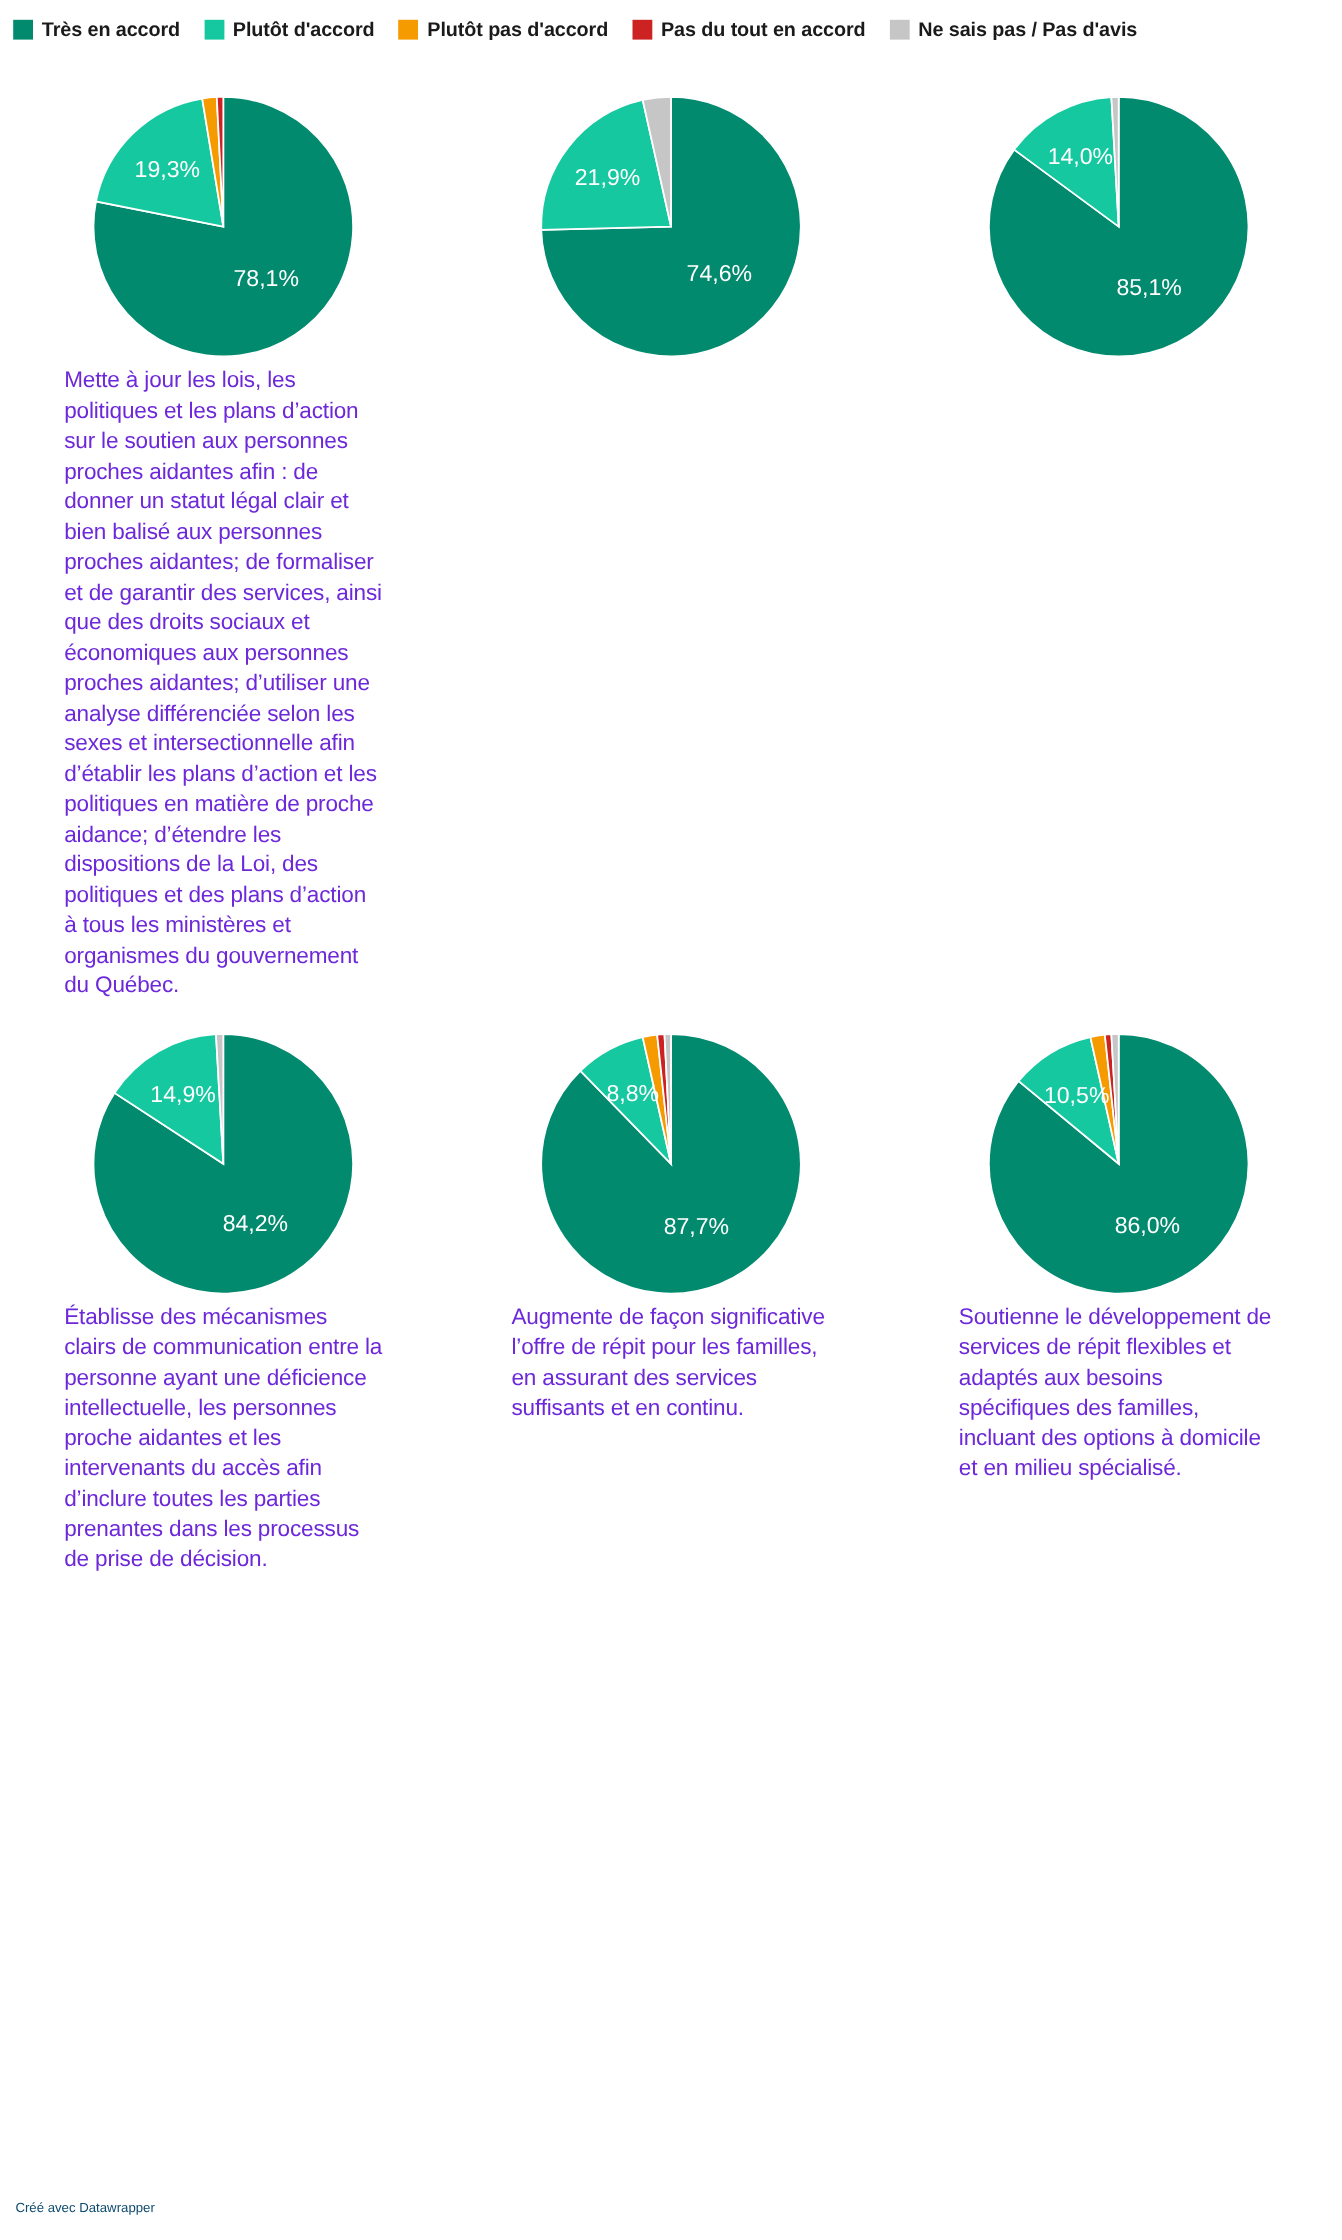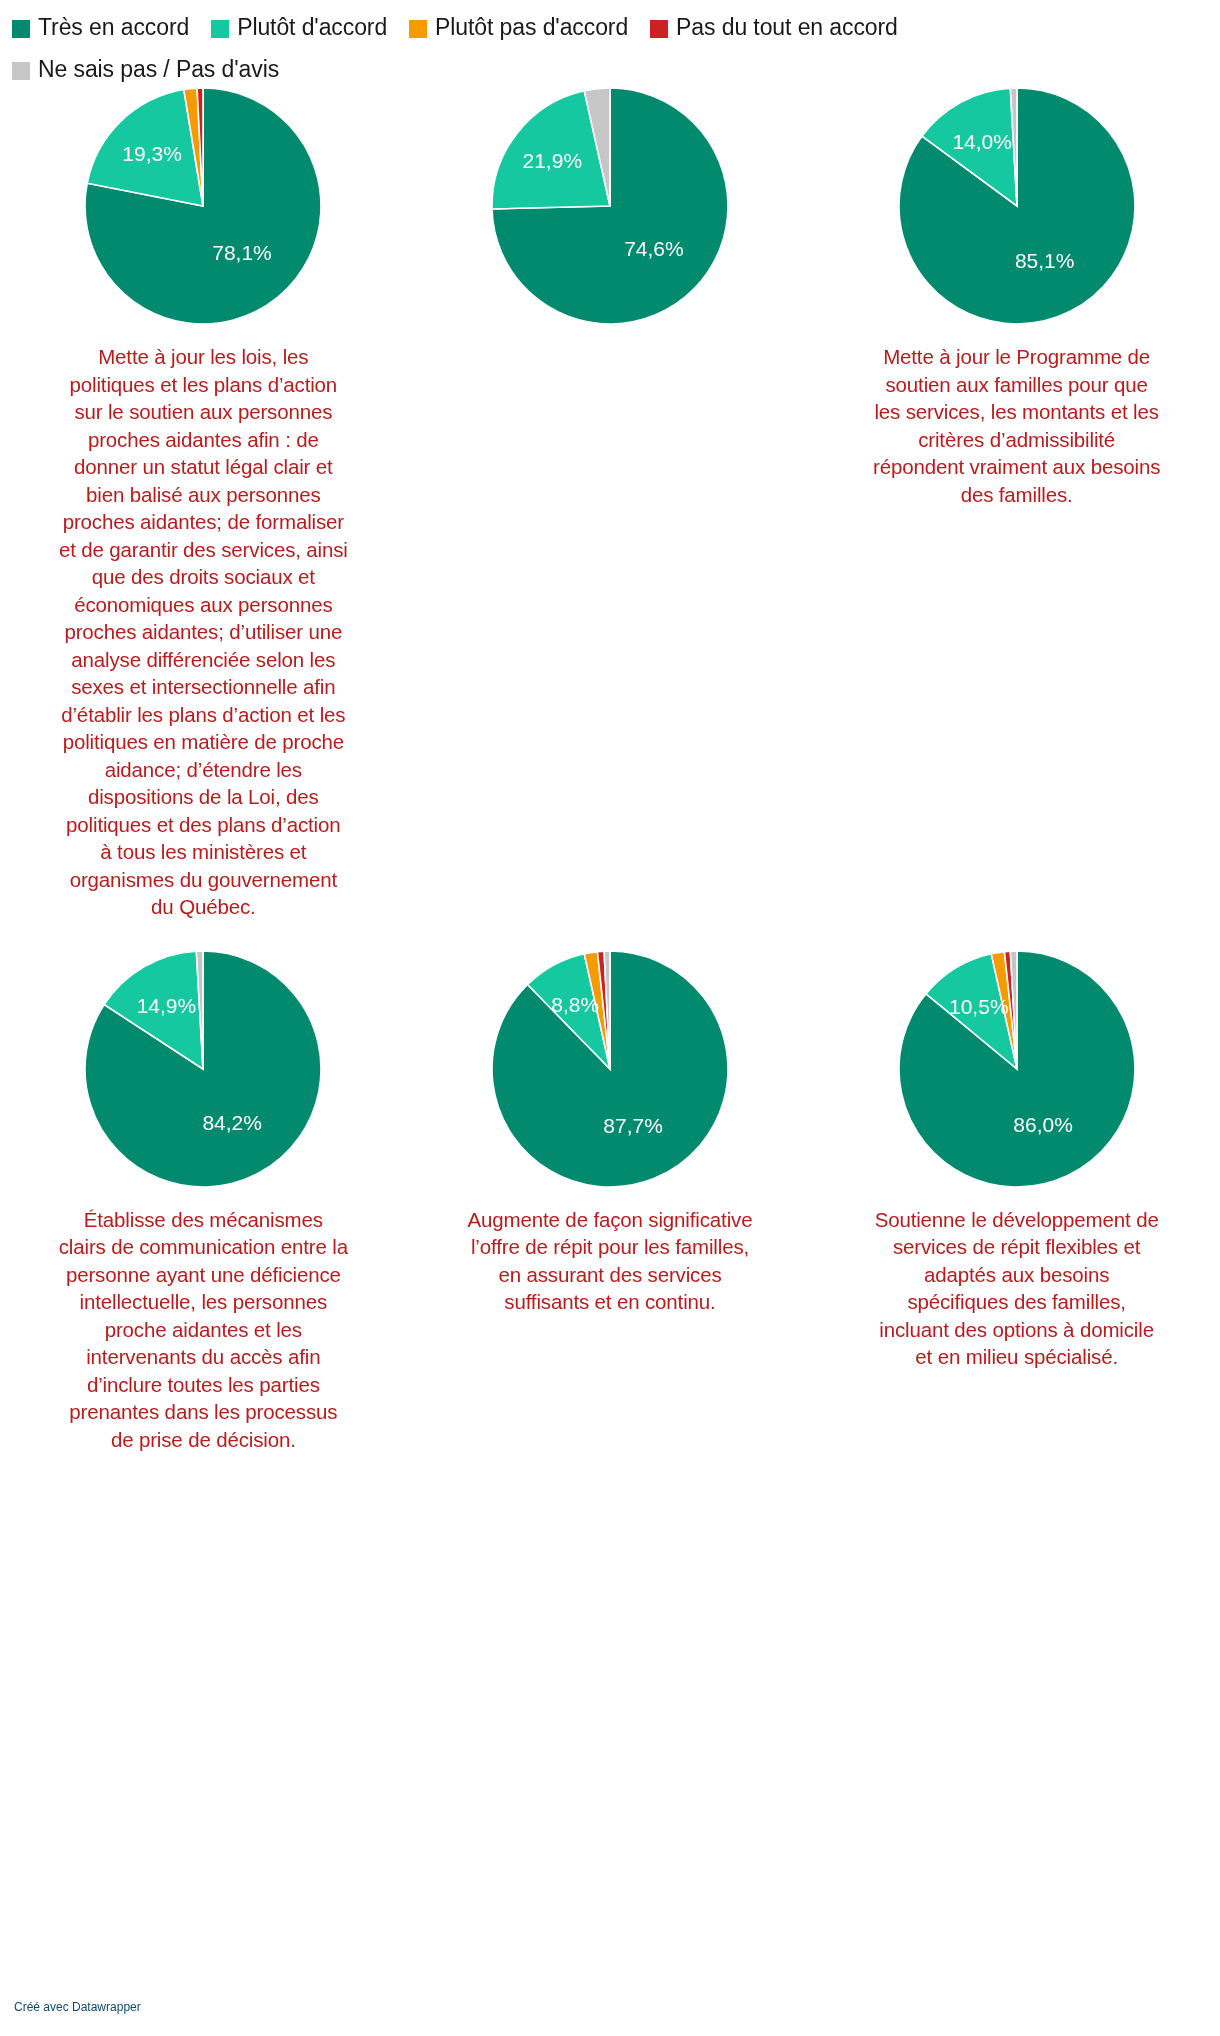--- a/index.html
+++ b/index.html
@@ -31,24 +31,25 @@
   }
   .legend-swatch {
     display: inline-block;
     width: 18px;
     height: 18px;
     vertical-align: -3px;
     margin-right: 8px;
   }
   .legend-label {
     display: inline-block;
-    font-size: 23px;
+    font-size: 18px;
     color: #1a1a1a;
     vertical-align: baseline;
     letter-spacing: -0.1px;
+    font-weight: bold;
   }
 
   
   .charts-grid {
     position: absolute;
     top: 84px;
     left: 0;
     width: 1220px;
     display: flex;
     flex-wrap: wrap;
@@ -74,24 +75,24 @@
   .pie-svg { display: block; }
   .pie-label {
     font-family: "Liberation Sans", sans-serif;
     font-size: 21px;
     fill: #ffffff;
   }
 
   .chart-caption {
     font-size: 20.5px;
     line-height: 27.5px;
-    text-align: center;
-    color: #b91c1c;
+    text-align: left;
+    color: #6d28d9;
     max-width: 290px;
-    margin-top: 14px;
+    margin-top: 3px;
     letter-spacing: -0.15px;
   }
 
   
   .footer {
     position: absolute;
     left: 14px;
     bottom: 22px;
     font-size: 12px;
     color: #0c4a6e;
@@ -131,21 +132,20 @@
       <div class="chart-cell">
         <div class="pie-wrap">
           <svg width="256" height="246" viewBox="0 0 256 246" class="pie-svg">
             <path d="M 128 122 L 128.00 4.00 A 118 118 0 1 1 32.97 52.04 Z" fill="#028a6e" stroke="#ffffff" stroke-width="1.6"></path>
             <path d="M 128 122 L 32.97 52.04 A 118 118 0 0 1 121.33 4.19 Z" fill="#15c8a0" stroke="#ffffff" stroke-width="1.6"></path>
             <path d="M 128 122 L 121.33 4.19 A 118 118 0 0 1 128.00 4.00 Z" fill="#c6c6c6" stroke="#ffffff" stroke-width="1.6"></path>
             <text x="155.7" y="183.8" text-anchor="middle" class="pie-label">85,1%</text>
             <text x="93.2" y="64.7" text-anchor="middle" class="pie-label">14,0%</text>
           </svg>
         </div>
-        <div class="chart-caption">Mette à jour le Programme de soutien aux familles pour que les services, les montants et les critères d’admissibilité répondent vraiment aux besoins des familles.</div>
       </div>
     </div>
     <div class="row2" style="display: flex; width: 1220px; align-items: flex-start; margin-top: 26px;">
       <div class="chart-cell">
         <div class="pie-wrap">
           <svg width="256" height="246" viewBox="0 0 256 246" class="pie-svg">
             <path d="M 128 122 L 128.00 4.00 A 118 118 0 1 1 29.17 57.53 Z" fill="#028a6e" stroke="#ffffff" stroke-width="1.6"></path>
             <path d="M 128 122 L 29.17 57.53 A 118 118 0 0 1 121.33 4.19 Z" fill="#15c8a0" stroke="#ffffff" stroke-width="1.6"></path>
             <path d="M 128 122 L 121.33 4.19 A 118 118 0 0 1 128.00 4.00 Z" fill="#c6c6c6" stroke="#ffffff" stroke-width="1.6"></path>
             <text x="157.2" y="183.0" text-anchor="middle" class="pie-label">84,2%</text>

